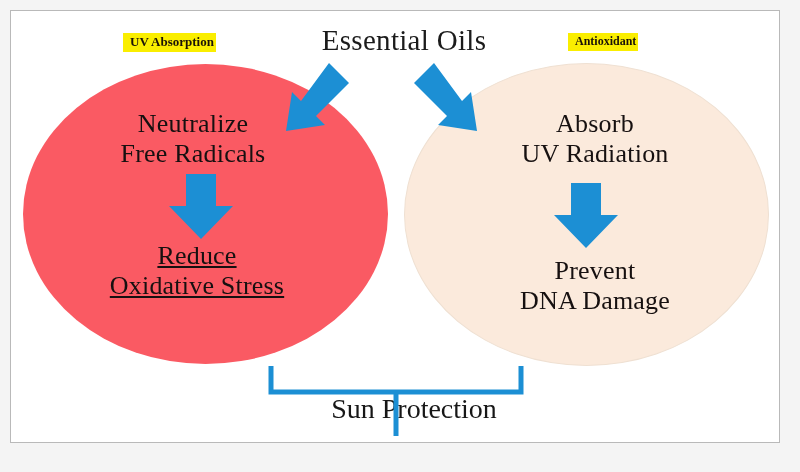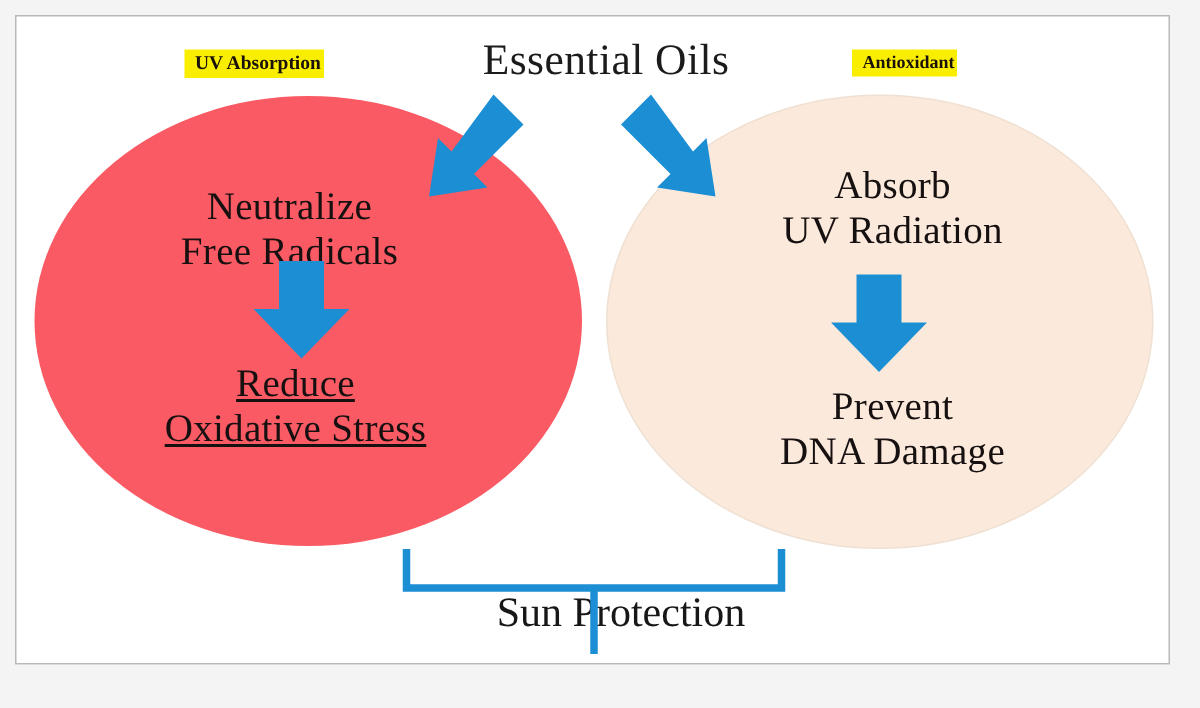--- a/index.html
+++ b/index.html
@@ -58,21 +58,21 @@
   .node-text {
     position: absolute;
     text-align: center;
     color: #161010;
     font-size: 26px;
     line-height: 1.16;
     font-weight: 400;
     letter-spacing: .2px;
     white-space: pre-line;
   }
-  #txt-neutralize { left: 20px;  top: 45px;  width: 300px; margin-top: 14px; }
+  #txt-neutralize { left: 20px;  top: 45px;  width: 300px; }
   #txt-reduce     { left: 14px;  top: 177px; width: 320px; text-decoration: underline; }
   #txt-absorb     { left: 40px;  top: 45px;  width: 300px; }
   #txt-prevent    { left: 40px;  top: 192px; width: 300px; }
 
   
   .tag {
     position: absolute;
     background: #FAEE00;
     color: #1a1208;
     font-size: 13px;

